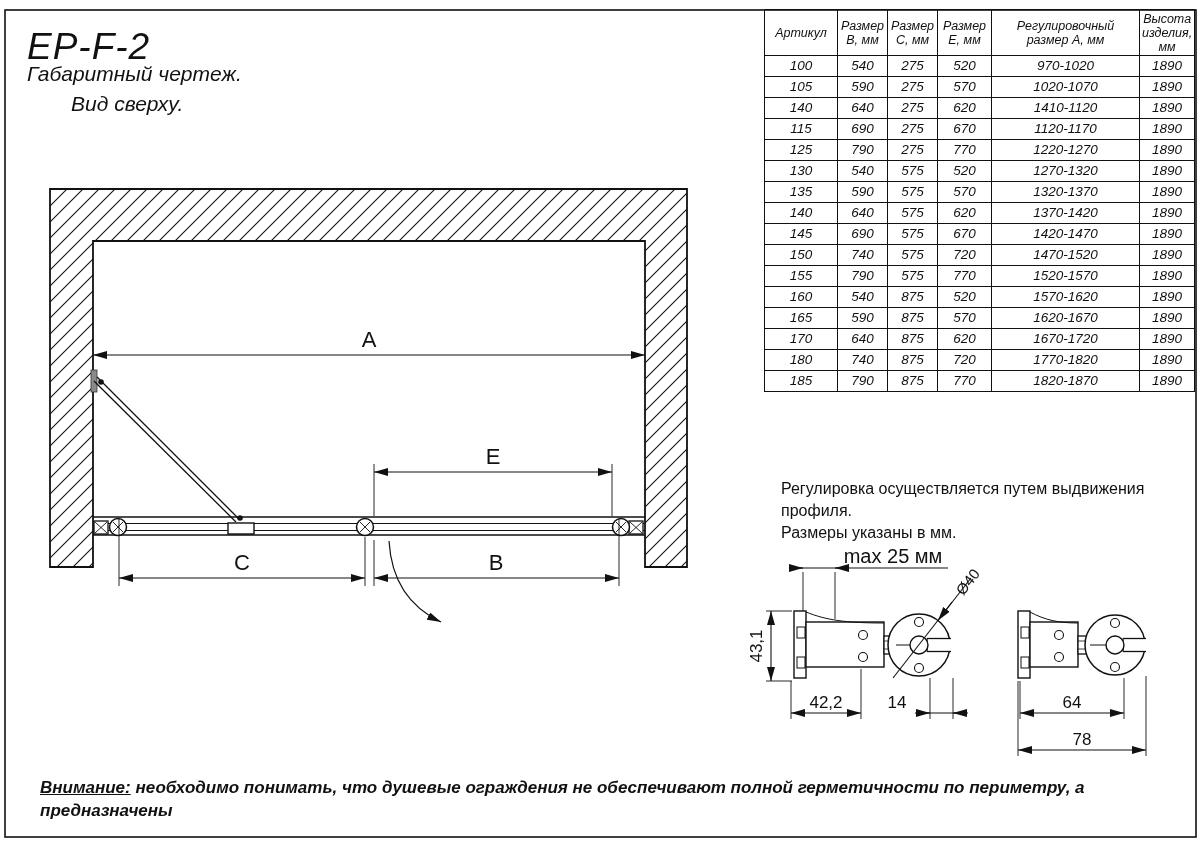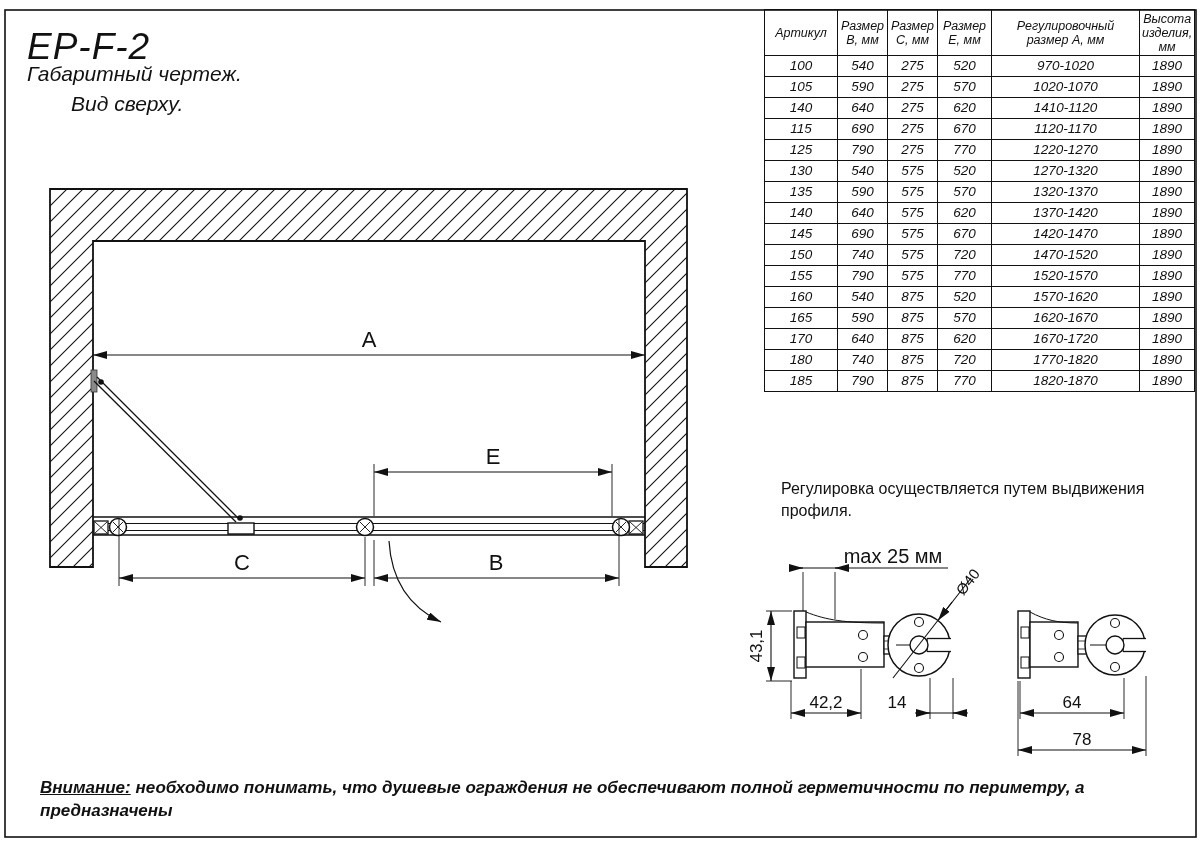--- a/index.html
+++ b/index.html
@@ -369,19 +369,20 @@
           <td>875</td>
           <td>770</td>
           <td>1820-1870</td>
           <td>1890</td>
         </tr>
       </tbody>
   </table>
 
   <div class="abs note">
     <div>Регулировка осуществляется путем выдвижения профиля.</div>
+    <div>Размеры указаны в мм.</div>
   </div>
 
   <div class="abs warning">
     <div><span class="u">Внимание:</span><span> необходимо понимать, что душевые ограждения не обеспечивают полной герметичности по периметру, а предназначены</span></div>
   </div>
 
 </div>
 
 </body></html>

